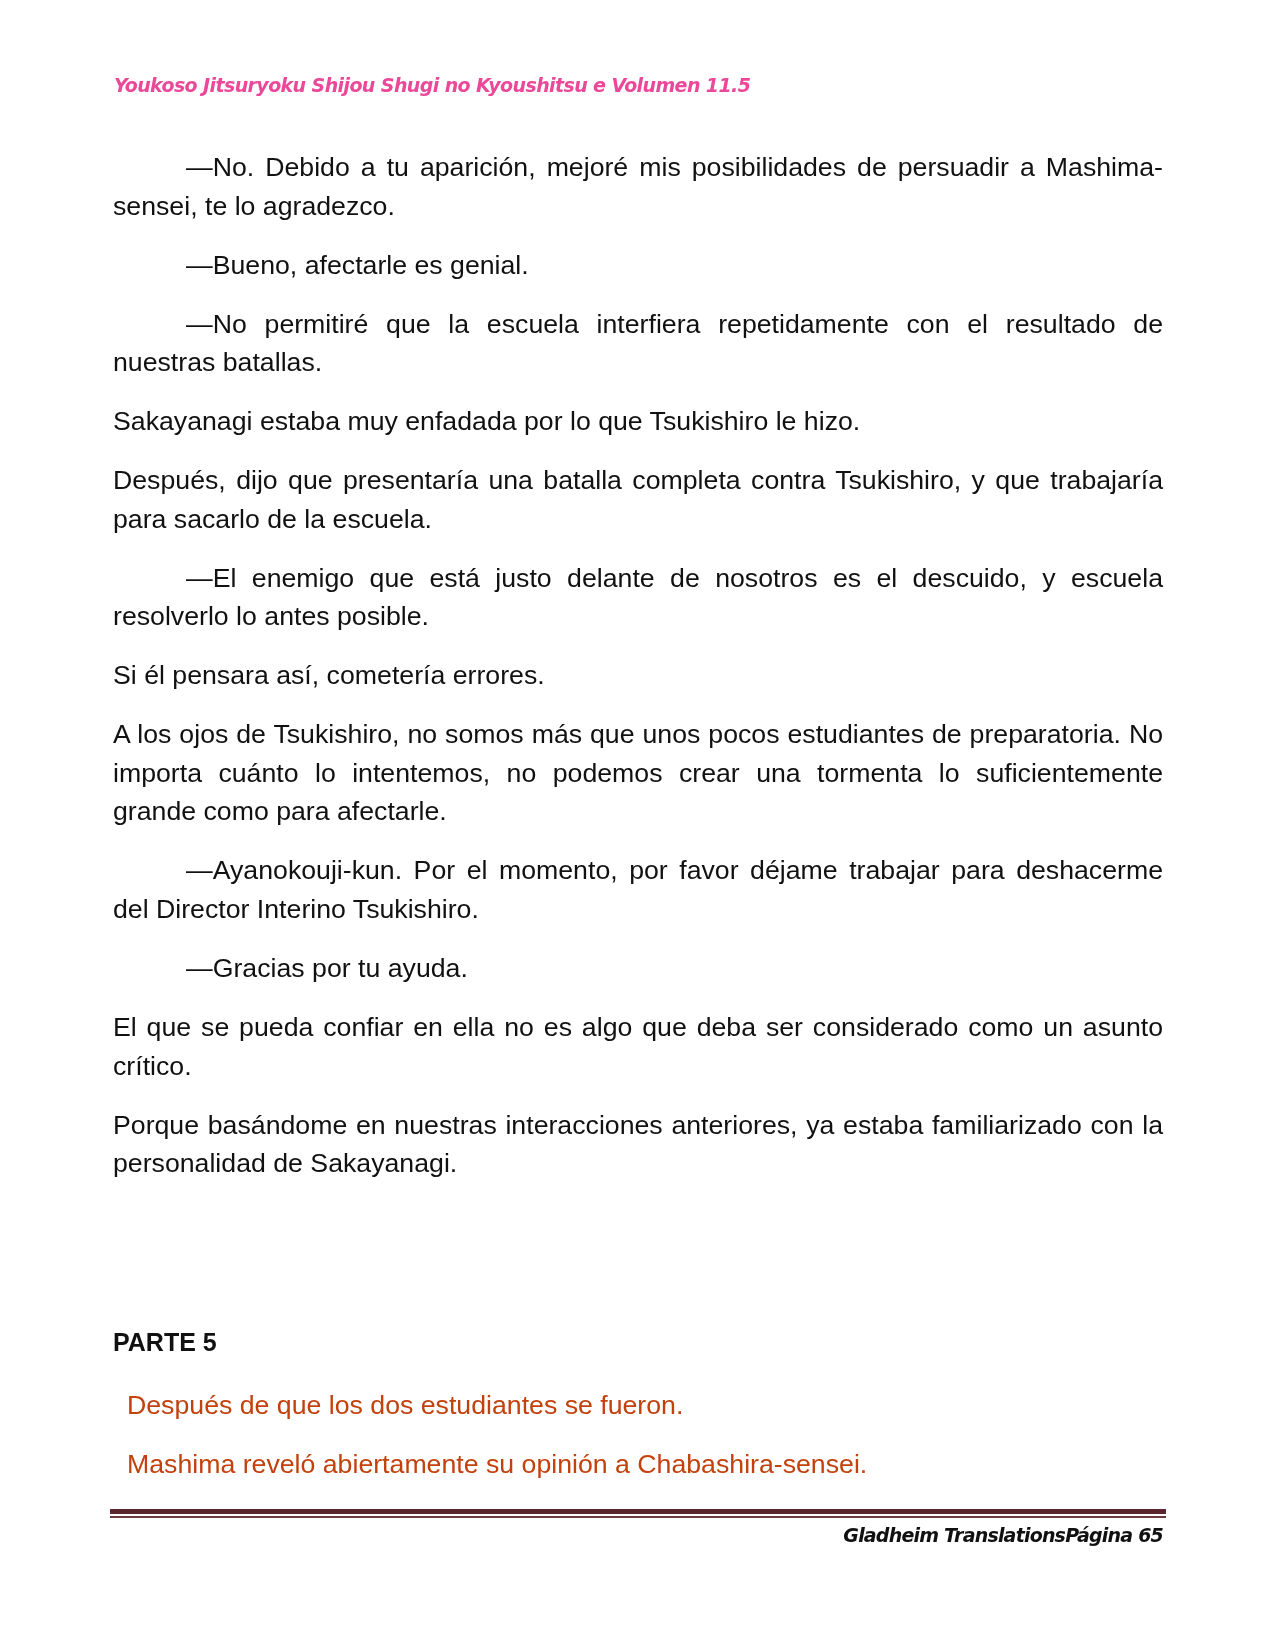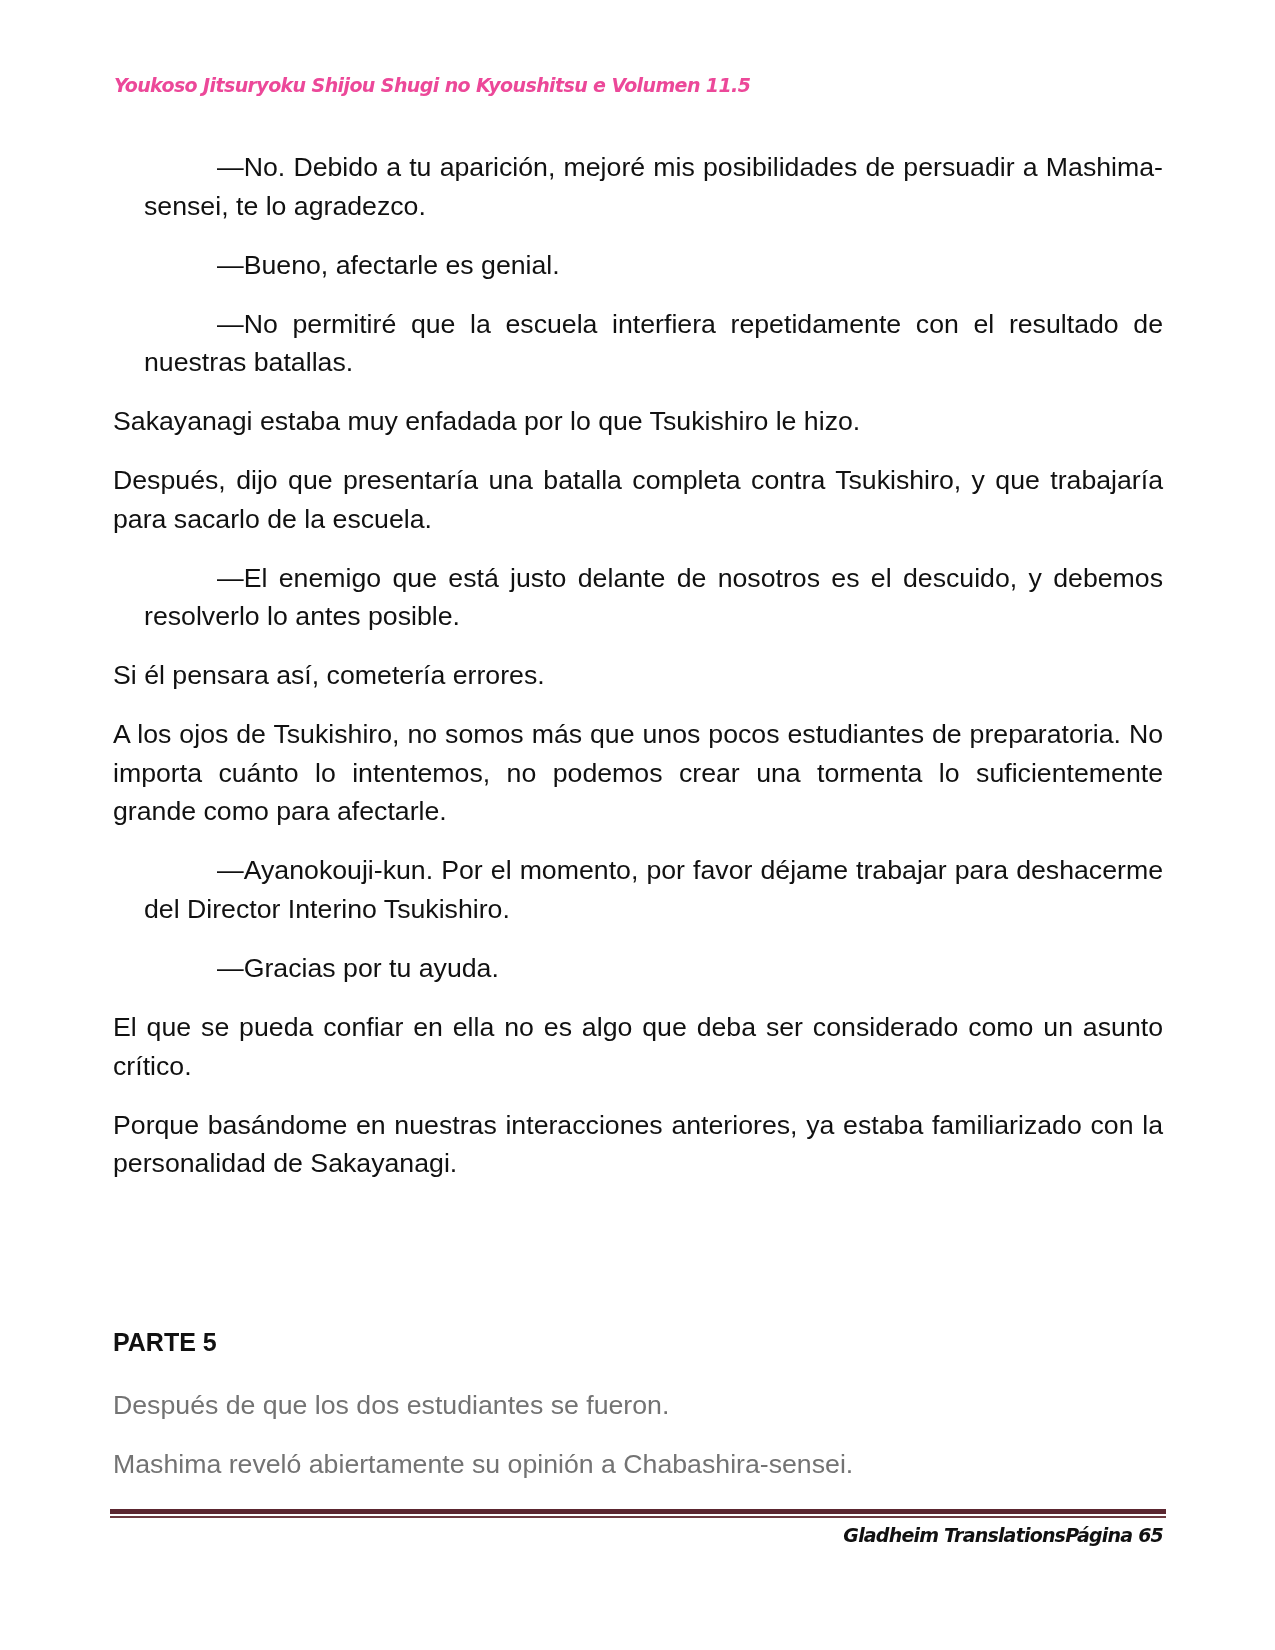--- a/index.html
+++ b/index.html
@@ -8,28 +8,28 @@
     position: absolute; left: 114px; top: 74px; width: 1050px;
     font-family: "DejaVu Sans", sans-serif; font-weight: bold; font-style: italic;
     font-size: 19px; color: #ec4899; letter-spacing: -0.6px;
   }
   .body-text {
     position: absolute; left: 113px; top: 148px; width: 1050px;
     font-family: "Liberation Sans", sans-serif; font-size: 26.7px; line-height: 38.6px;
     color: #111;
   }
   .body-text p { margin: 0 0 20.4px 0; text-align: justify; }
-  .body-text p.dialogue { text-indent: 73px; margin-left: 31px; }
+  .body-text p.dialogue { text-indent: 73px; }
   .section-heading {
     position: absolute; left: 113px; top: 1328px;
     font-family: "Liberation Sans", sans-serif; font-weight: bold; font-size: 25px; color: #111;
   }
   .body-text-2 {
-    position: absolute; left: 113px; top: 1386px; width: 1050px;
-    font-family: "Liberation Sans", sans-serif; font-size: 26.7px; line-height: 38.6px; color: #737373;
+    position: absolute; left: 127px; top: 1386px; width: 1050px;
+    font-family: "Liberation Sans", sans-serif; font-size: 26.7px; line-height: 38.6px; color: #c2410c;
   }
   .body-text-2 p { margin: 0 0 20.4px 0; }
   .footer-rule-thick { position: absolute; left: 110px; top: 1509px; width: 1056px; height: 5px; background: #5b2630; }
   .footer-rule-thin { position: absolute; left: 110px; top: 1516px; width: 1056px; height: 2px; background: #6b3a40; }
   .footer {
     position: absolute; left: 114px; top: 1524px; width: 1049px;
     display: flex; justify-content: flex-end;
     font-family: "DejaVu Sans", sans-serif; font-weight: bold; font-style: italic;
     font-size: 19px; color: #111; letter-spacing: -0.8px;
   }
@@ -38,21 +38,21 @@
 <body>
 
 <div class="page-header">Youkoso Jitsuryoku Shijou Shugi no Kyoushitsu e Volumen 11.5</div>
 
 <div class="body-text">
   <p class="dialogue">—No. Debido a tu aparición, mejoré mis posibilidades de persuadir a Mashima-sensei, te lo agradezco.</p>
   <p class="dialogue">—Bueno, afectarle es genial.</p>
   <p class="dialogue">—No permitiré que la escuela interfiera repetidamente con el resultado de nuestras batallas.</p>
   <p>Sakayanagi estaba muy enfadada por lo que Tsukishiro le hizo.</p>
   <p>Después, dijo que presentaría una batalla completa contra Tsukishiro, y que trabajaría para sacarlo de la escuela.</p>
-  <p class="dialogue">—El enemigo que está justo delante de nosotros es el descuido, y debemos resolverlo lo antes posible.</p>
+  <p class="dialogue">—El enemigo que está justo delante de nosotros es el descuido, y escuela resolverlo lo antes posible.</p>
   <p>Si él pensara así, cometería errores.</p>
   <p>A los ojos de Tsukishiro, no somos más que unos pocos estudiantes de preparatoria. No importa cuánto lo intentemos, no podemos crear una tormenta lo suficientemente grande como para afectarle.</p>
   <p class="dialogue">—Ayanokouji-kun. Por el momento, por favor déjame trabajar para deshacerme del Director Interino Tsukishiro.</p>
   <p class="dialogue">—Gracias por tu ayuda.</p>
   <p>El que se pueda confiar en ella no es algo que deba ser considerado como un asunto crítico.</p>
   <p>Porque basándome en nuestras interacciones anteriores, ya estaba familiarizado con la personalidad de Sakayanagi.</p>
 </div>
 
 <div class="section-heading">PARTE 5</div>
 

